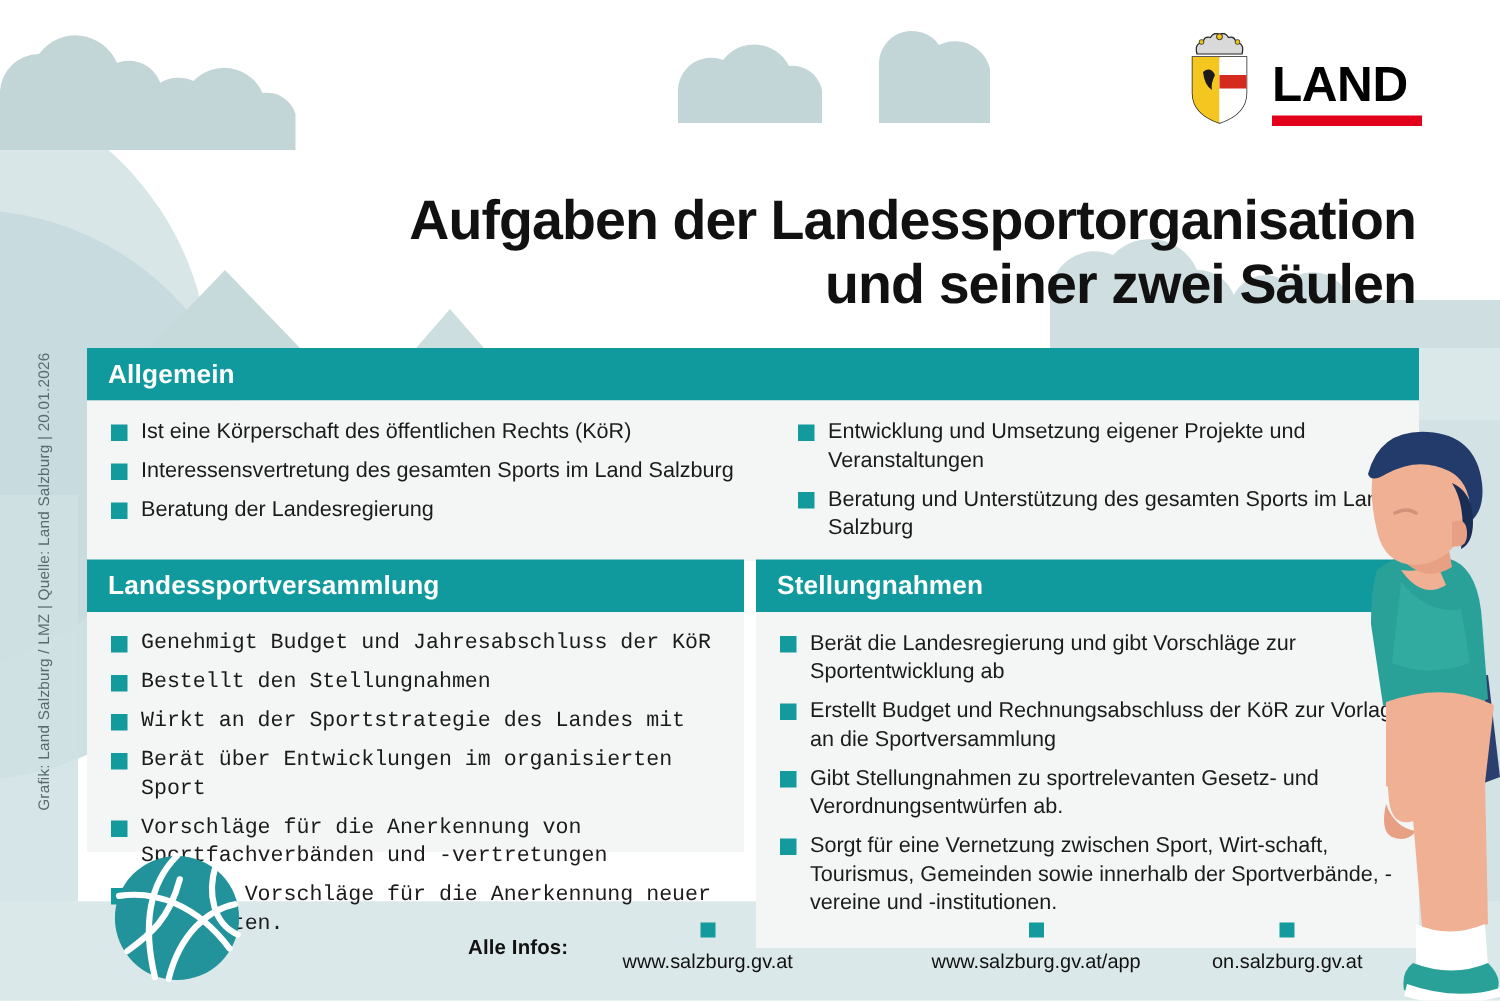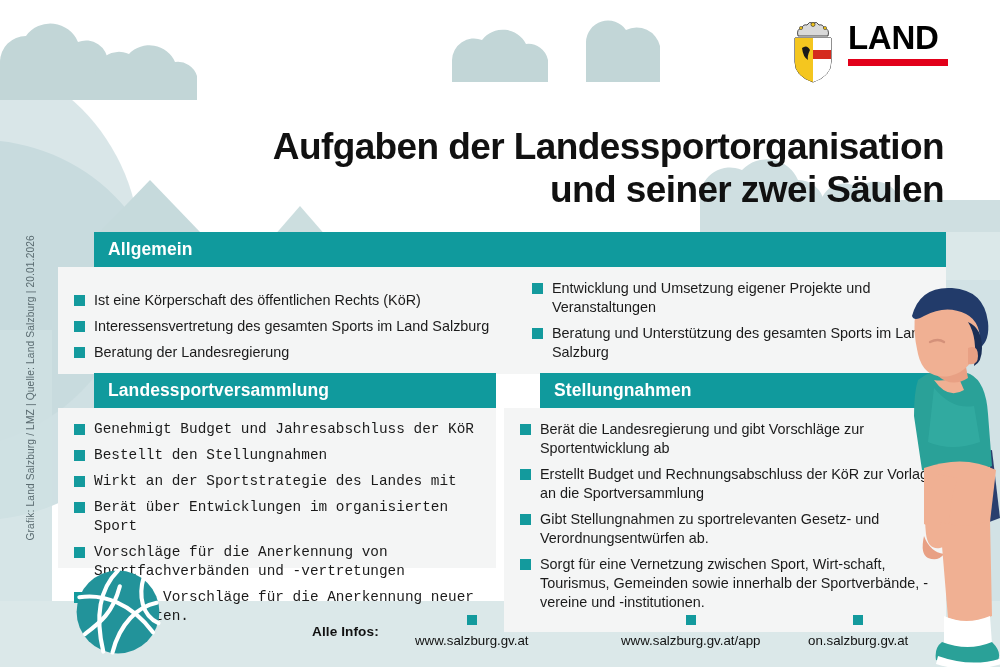--- a/index.html
+++ b/index.html
@@ -26,21 +26,21 @@
     transform:rotate(-90deg);
     transform-origin:center center;
     font-size:10.2px;
     letter-spacing:.15px;
     color:#5a6b70;
     text-align:left;
     white-space:nowrap;
   }
 
   
-  .logo { position:absolute; right:52px; top:22px; z-index:6; display:flex; align-items:flex-start; gap:12px; }
+  .logo { position:absolute; right:52px; top:22px; z-index:6; display:flex; align-items:flex-end; gap:12px; }
   .crest { width:46px; height:62px; flex:none; }
   .logo-words { display:flex; flex-direction:column; line-height:.95; }
   .logo-line { font-size:33px; font-weight:bold; letter-spacing:-0.3px; color:#000; font-family:"Liberation Sans", sans-serif; }
   .logo-rule { width:100px; height:7px; background:#e2001a; margin-top:6px; }
 
   
   .title {
     position:absolute; right:56px; top:126px; z-index:5;
     text-align:right;
     font-weight:bold;
@@ -53,28 +53,27 @@
   
   .panel { position:absolute; z-index:4; }
   .panel-head {
     background:#109a9d;
     color:#fff;
     font-size:17.5px;
     font-weight:bold;
     letter-spacing:.1px;
     padding:7px 0 8px 14px;
     height:35px;
-    margin-left:36px;
   }
   .panel-body {
     background:#f4f5f5;
     padding:12px 10px 12px 10px;
   }
 
-  .cols { display:flex; gap:14px;align-items:flex-end; }
+  .cols { display:flex; gap:14px; }
   .col { flex:1; }
 
   ul.bullets { list-style:none; }
   ul.bullets li {
     position:relative;
     padding-left:26px;
     margin-bottom:7px;
     font-size:14.4px;
     line-height:1.32;
     color:#1b1b1b;

